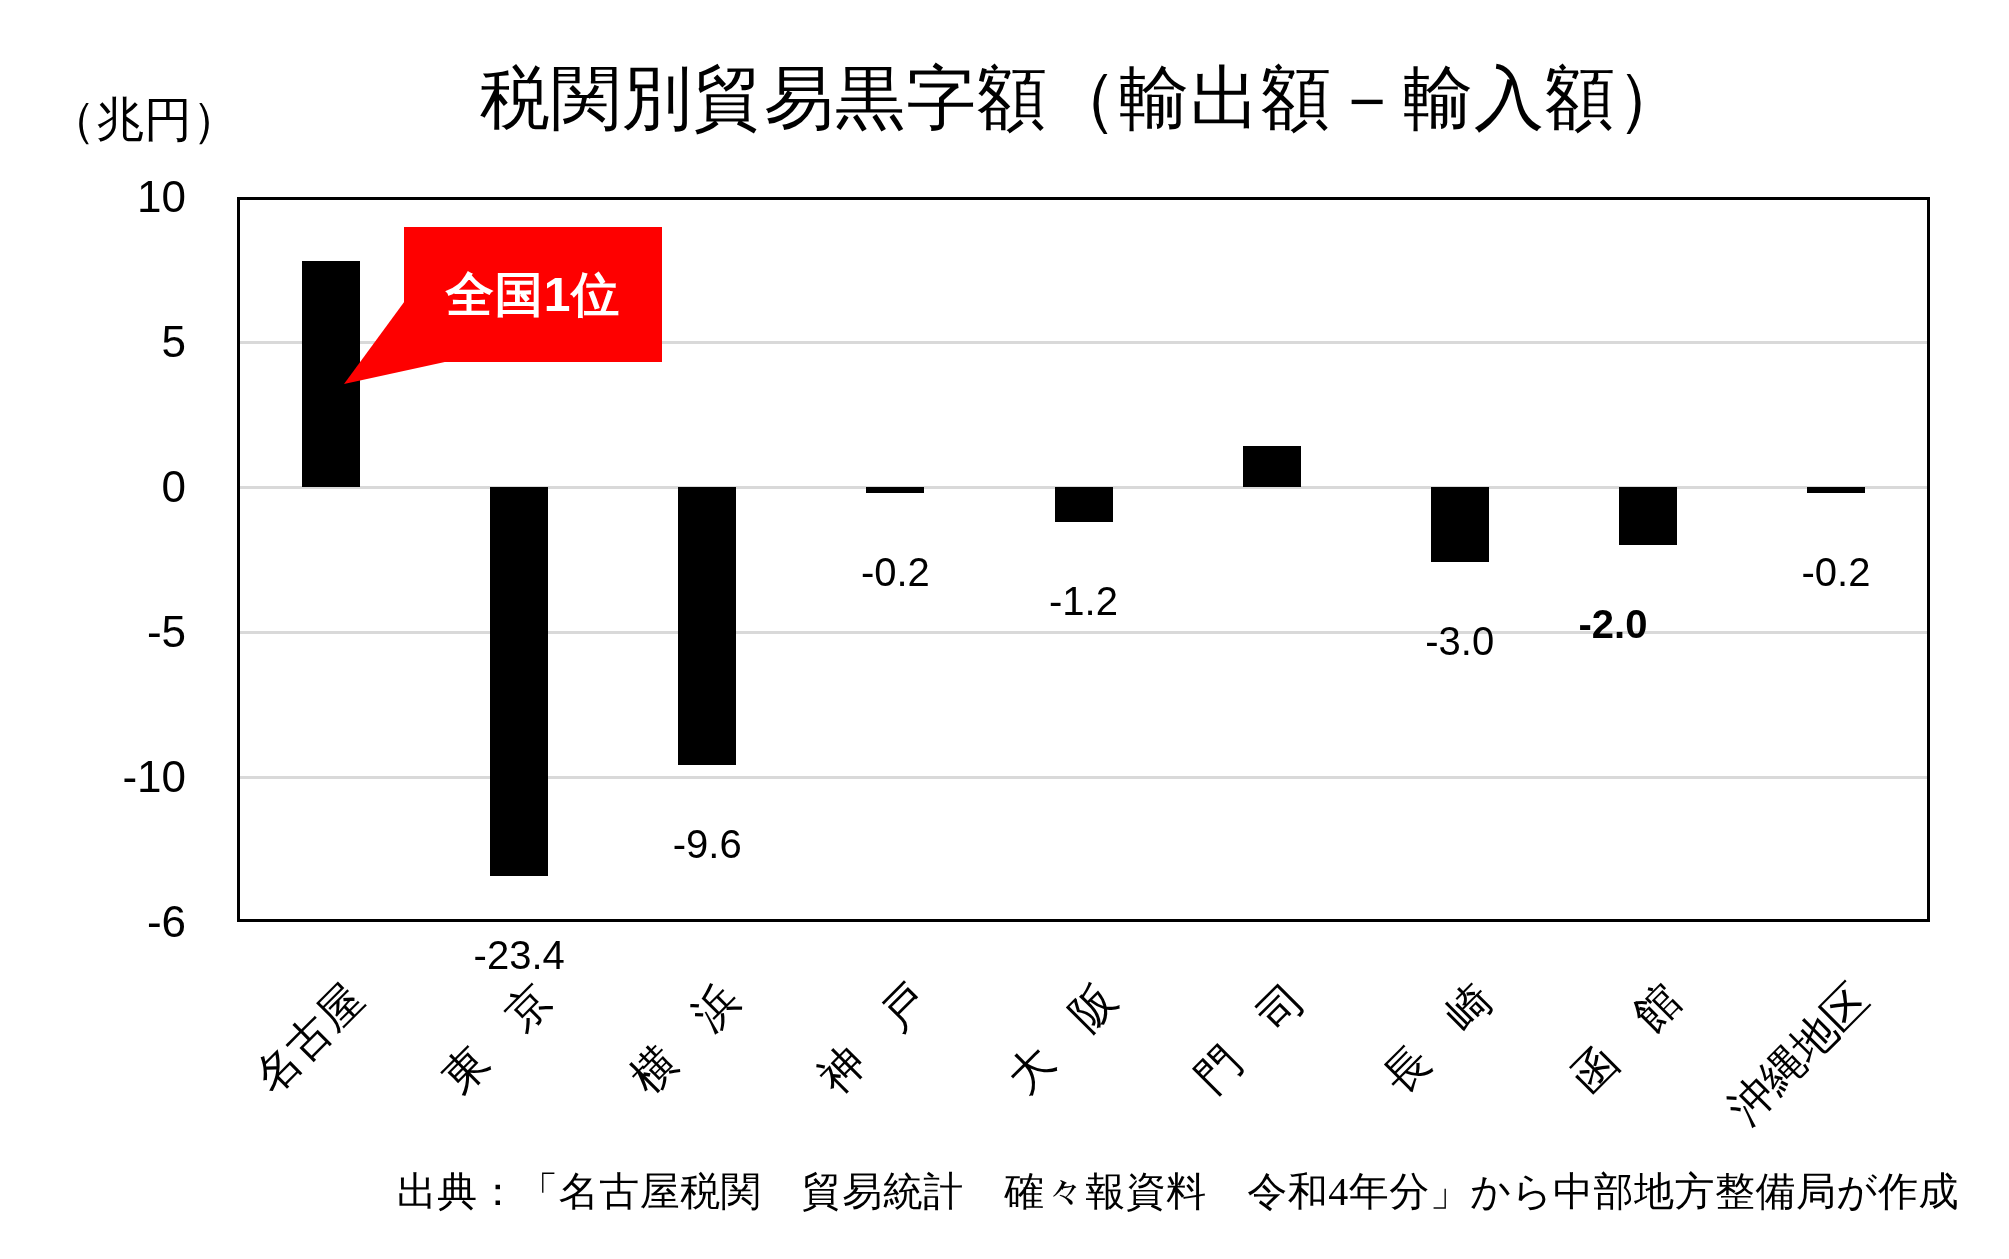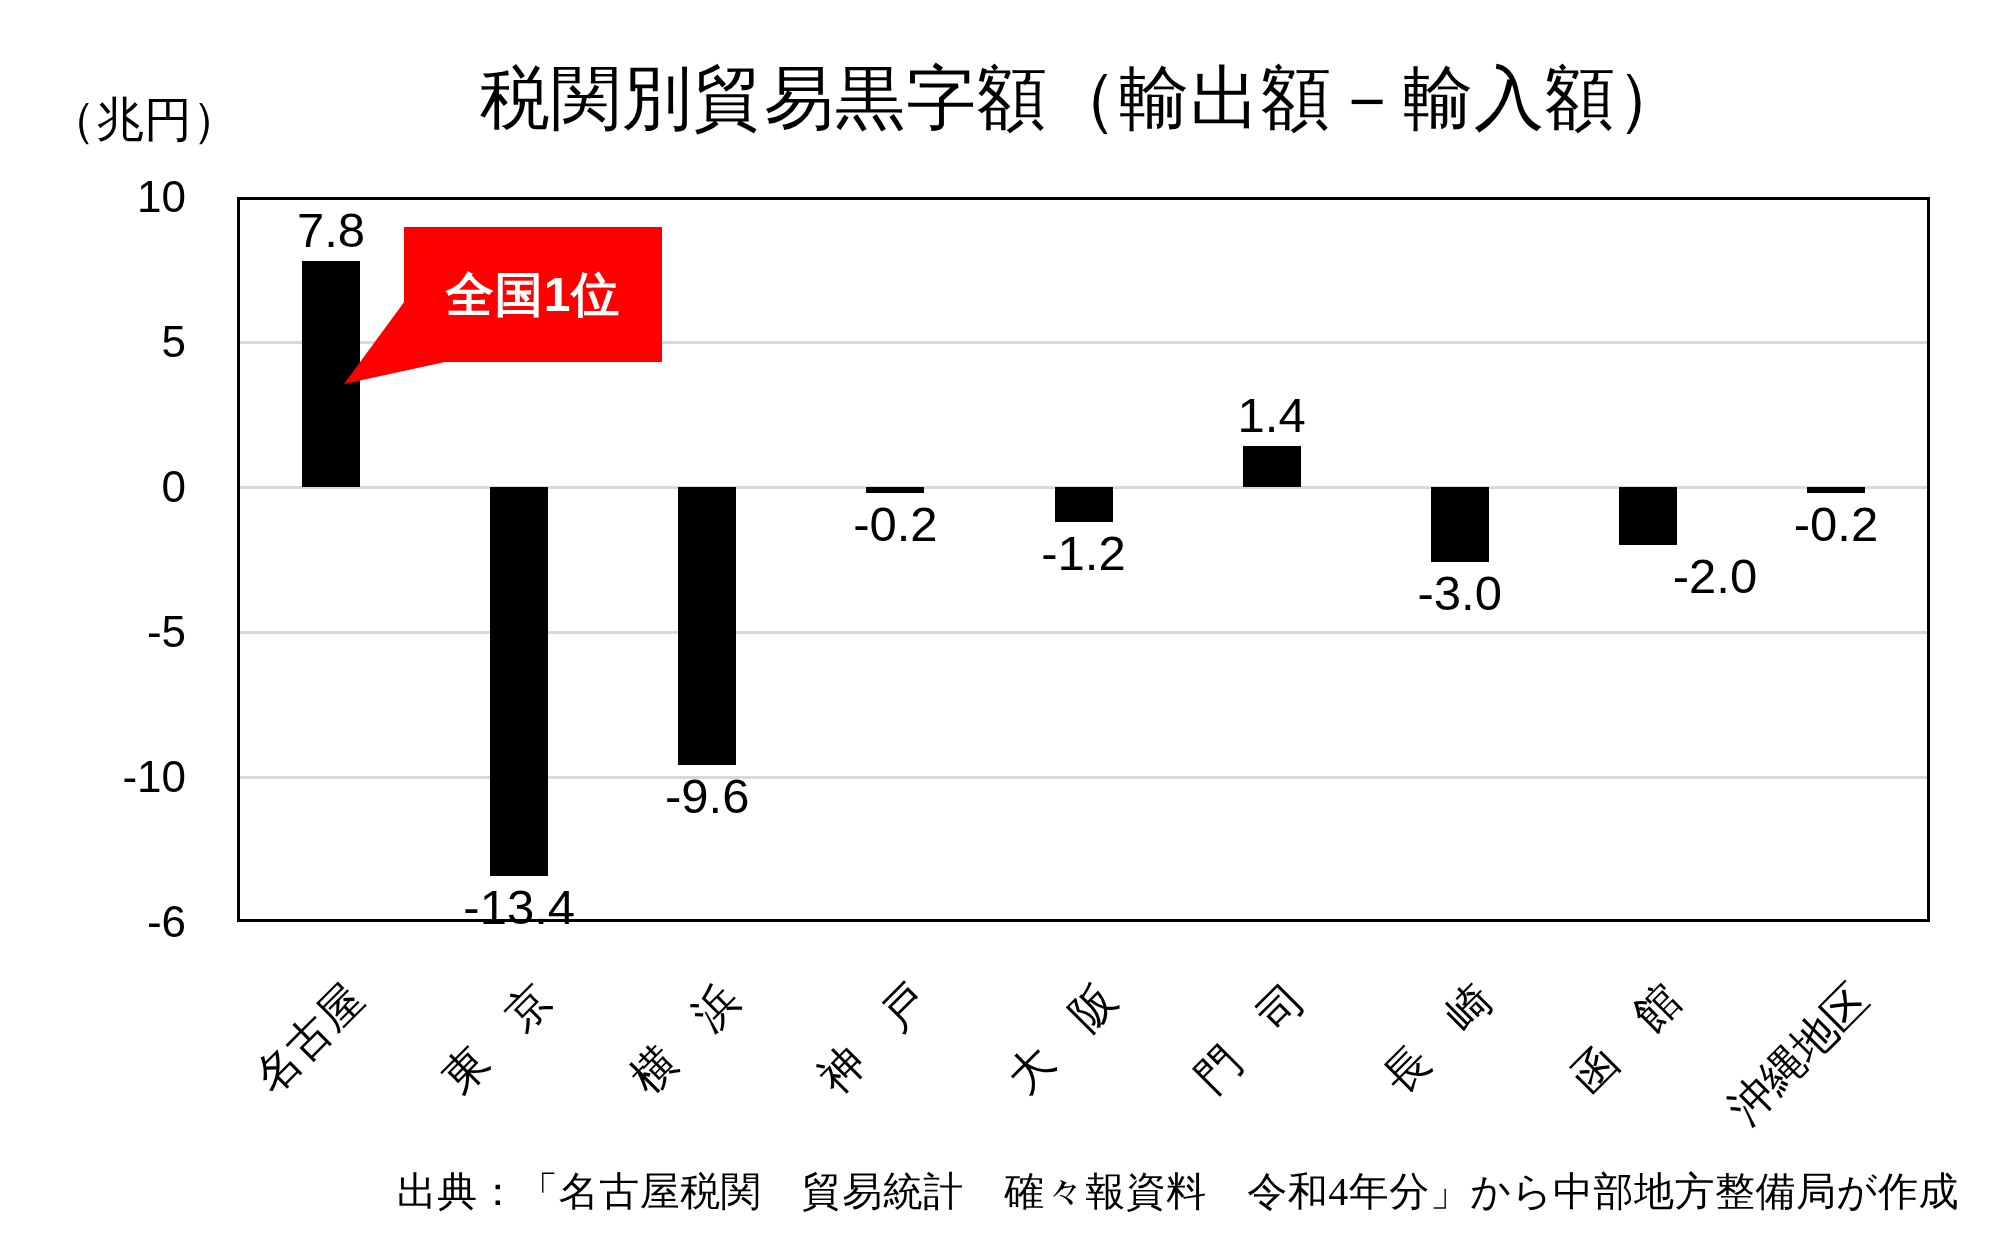--- a/index.html
+++ b/index.html
@@ -19,22 +19,22 @@
     position:absolute; left:237px; top:197px; width:1693px; height:725px;
     border:3px solid #000; box-sizing:border-box; z-index:3; pointer-events:none;
   }
   .gridline { position:absolute; height:3px; z-index:1; }
   .ytick {
     position:absolute; left:30px; width:156px; text-align:right;
     font-size:44px; line-height:50px; z-index:2;
   }
   .bar { position:absolute; z-index:2; }
   .dlabel {
-    position:absolute; width:240px; text-align:center; font-size:49px;
-    line-height:46px; z-index:4; white-space:nowrap;
+    position:absolute; width:240px; text-align:center; font-size:40px;
+    line-height:46px; z-index:4; white-space:nowrap;margin-top:48px;
   }
   .xlabel {
     position:absolute; font-size:44px; line-height:1; white-space:nowrap;
     transform:rotate(-45deg); transform-origin:100% 0; z-index:2;
   }
   .callout-box {
     position:absolute; left:404px; top:227px; width:258px; height:135px;
     z-index:6; display:flex; align-items:center; justify-content:center;
   }
   .callout-box span {
@@ -76,27 +76,27 @@
       <div class="bar" style="left: 678.278px; width: 58px; top: 487px; height: 278.4px; background: rgb(0, 0, 0);"></div>
       <div class="bar" style="left: 866.389px; width: 58px; top: 487px; height: 5.8px; background: rgb(0, 0, 0);"></div>
       <div class="bar" style="left: 1054.5px; width: 58px; top: 487px; height: 34.8px; background: rgb(0, 0, 0);"></div>
       <div class="bar" style="left: 1242.61px; width: 58px; top: 446.4px; height: 40.6px; background: rgb(0, 0, 0);"></div>
       <div class="bar" style="left: 1430.72px; width: 58px; top: 487px; height: 75.4px; background: rgb(0, 0, 0);"></div>
       <div class="bar" style="left: 1618.83px; width: 58px; top: 487px; height: 58px; background: rgb(0, 0, 0);"></div>
       <div class="bar" style="left: 1806.94px; width: 58px; top: 487px; height: 5.8px; background: rgb(0, 0, 0);"></div>
     </div>
   <div id="dlabel-layer">
       <div class="dlabel" style="left: 211.056px; top: 206.8px;">7.8</div>
-      <div class="dlabel" style="left: 399.167px; top: 883.6px;">-13.4</div>
+      <div class="dlabel" style="left: 399.167px; top: 883.6px;">-23.4</div>
       <div class="dlabel" style="left: 587.278px; top: 773.4px;">-9.6</div>
       <div class="dlabel" style="left: 775.389px; top: 500.8px;">-0.2</div>
       <div class="dlabel" style="left: 963.5px; top: 529.8px;">-1.2</div>
       <div class="dlabel" style="left: 1151.61px; top: 392.4px;">1.4</div>
       <div class="dlabel" style="left: 1339.72px; top: 570.4px;">-3.0</div>
-      <div class="dlabel" style="left: 1595px; top: 553px;">-2.0</div>
+      <div class="dlabel" style="left: 1493px; top: 553px; font-weight: bold;">-2.0</div>
       <div class="dlabel" style="left: 1715.94px; top: 500.8px;">-0.2</div>
     </div>
   <div id="xlabel-layer">
       <div class="xlabel" style="right: 1668.94px; top: 976px;">名古屋</div>
       <div class="xlabel" style="right: 1480.83px; top: 976px;">東　京</div>
       <div class="xlabel" style="right: 1292.72px; top: 976px;">横　浜</div>
       <div class="xlabel" style="right: 1104.61px; top: 976px;">神　戸</div>
       <div class="xlabel" style="right: 916.5px; top: 976px;">大　阪</div>
       <div class="xlabel" style="right: 728.389px; top: 976px;">門　司</div>
       <div class="xlabel" style="right: 540.278px; top: 976px;">長　崎</div>

